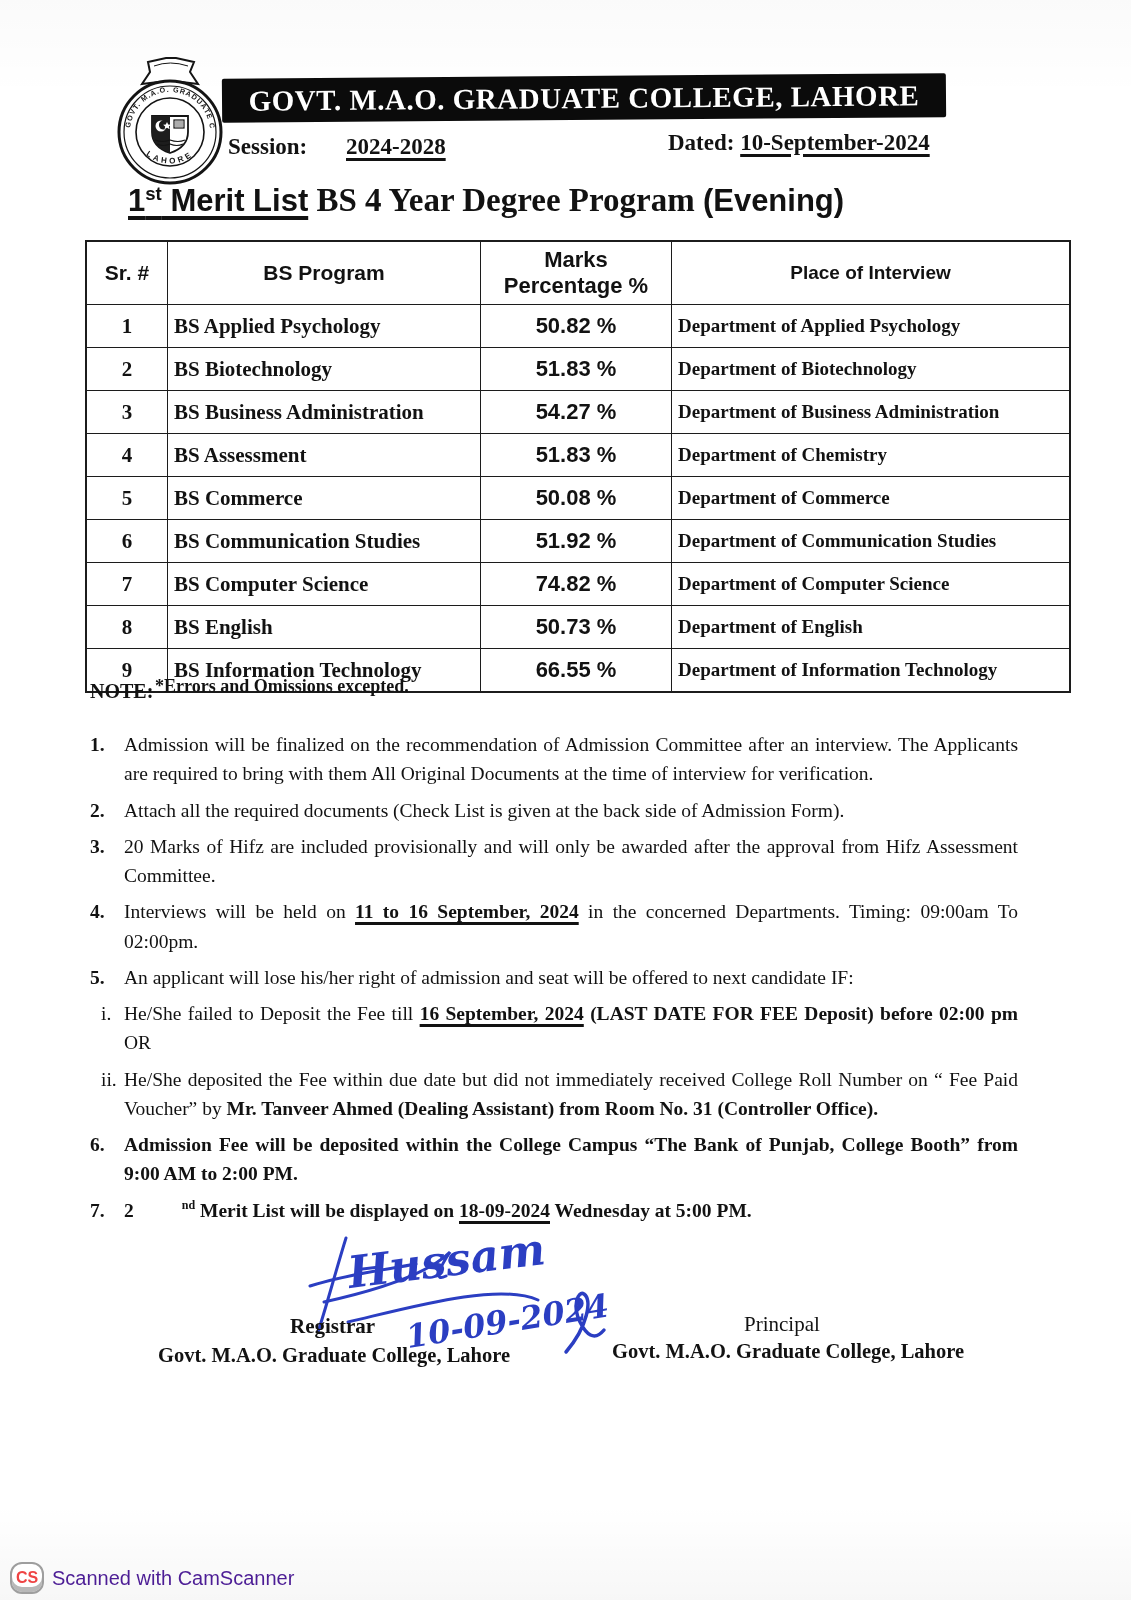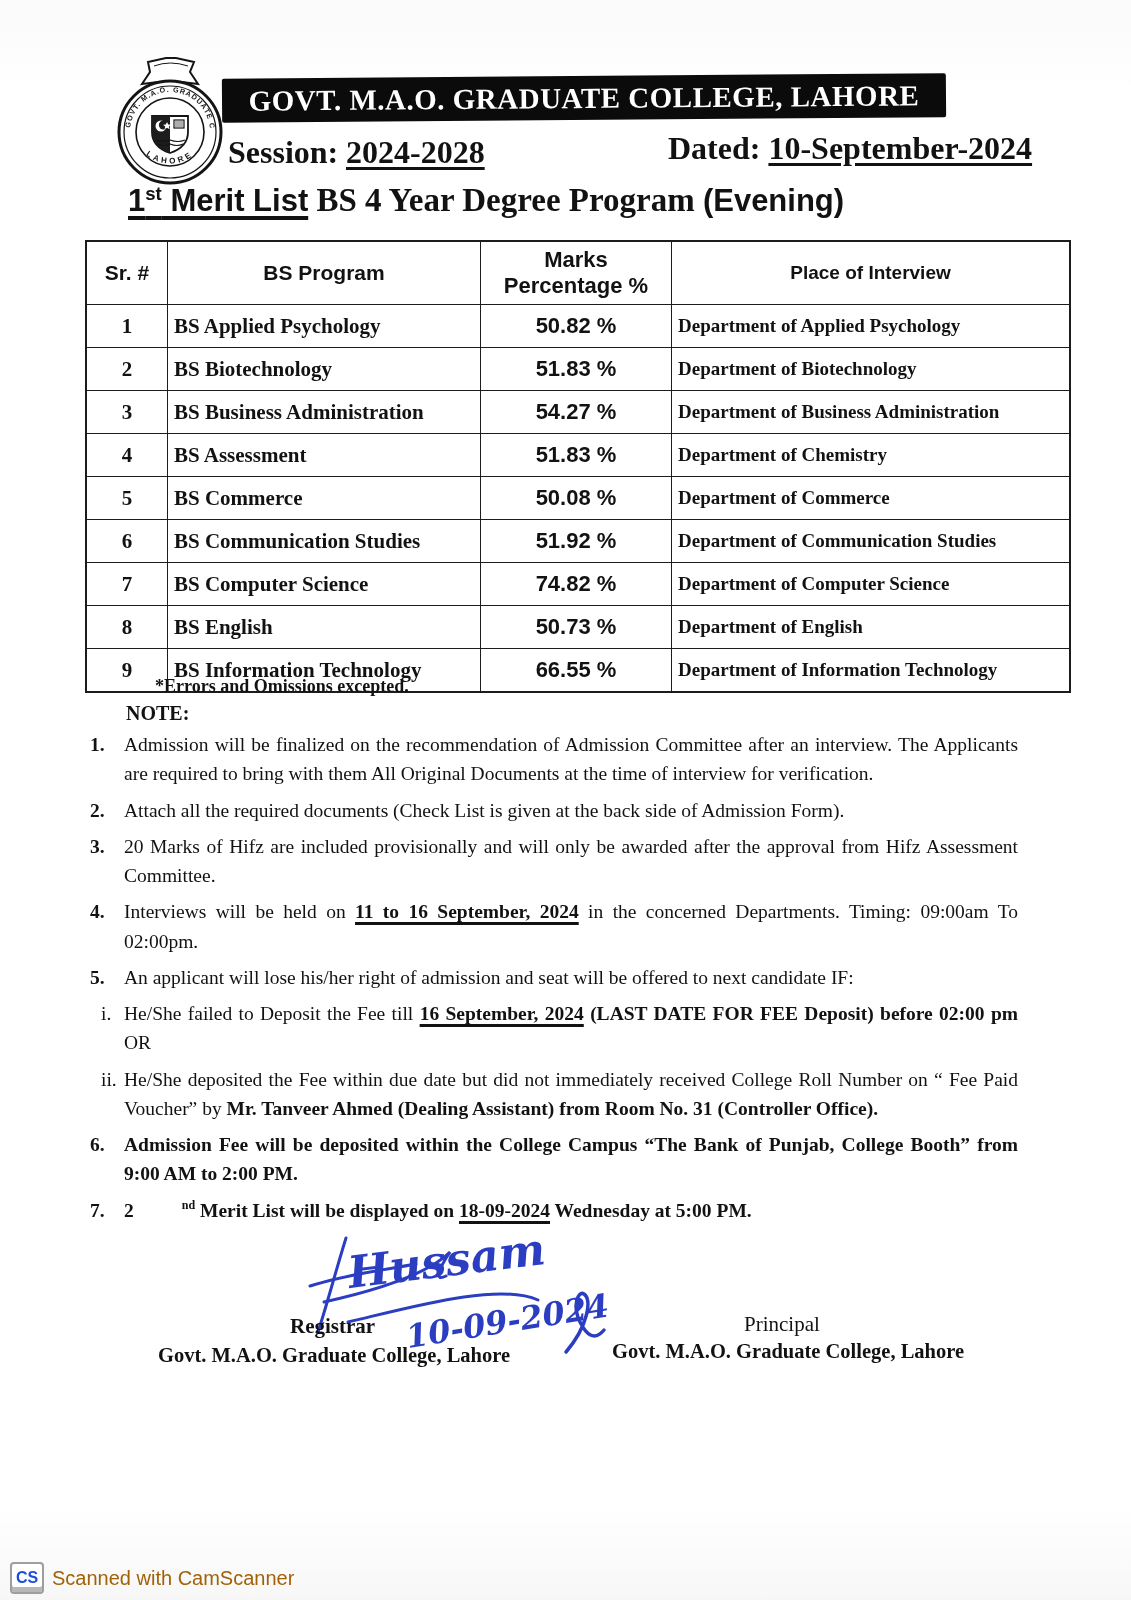--- a/index.html
+++ b/index.html
@@ -4,21 +4,21 @@
 <style>
   html,body{margin:0;padding:0;}
   body{width:1131px;height:1600px;background:#f4f4f2;font-family:"Liberation Serif",serif;color:#121212;}
   .page{position:relative;width:1131px;height:1600px;background:#fff;overflow:hidden;}
   .scan-tint{position:absolute;inset:0;background:linear-gradient(180deg,rgba(0,0,0,0.02),rgba(0,0,0,0) 6%,rgba(0,0,0,0) 94%,rgba(0,0,0,0.03));pointer-events:none;}
 
   
   .logo{position:absolute;left:108px;top:56px;width:124px;height:132px;}
   .banner{position:absolute;left:222px;top:76px;width:724px;height:44px;background:#0b0b0b;transform:rotate(-0.45deg);display:flex;align-items:center;justify-content:center;border-radius:2px;}
   .banner span{color:#fff;font-weight:bold;font-size:29px;letter-spacing:0.5px;white-space:nowrap;font-family:"Liberation Serif",serif;}
-  .session-row{position:absolute;left:228px;top:134px;width:790px;height:34px;font-weight:bold;font-size:32px;}
+  .session-row{position:absolute;left:228px;top:134px;width:790px;height:34px;font-weight:bold;font-size:23px;}
   .session-label{position:absolute;left:0;top:0;}
   .session-value{position:absolute;left:118px;top:0;text-decoration:underline;text-decoration-thickness:2.5px;text-underline-offset:4px;}
   .dated-wrap{position:absolute;left:440px;top:-4px;white-space:nowrap;}
   .dated-value{text-decoration:underline;text-decoration-thickness:2.5px;text-underline-offset:4px;}
   .doc-title{position:absolute;left:128px;top:182px;white-space:nowrap;font-size:31px;font-weight:bold;}
   .t-sans{font-family:"Liberation Sans",sans-serif;margin-top:20px;}
   .t-serif{font-family:"Liberation Serif",serif;font-size:33px;}
   .u-thick{text-decoration:underline;text-decoration-thickness:4px;text-underline-offset:5px;}
   .doc-title sup{font-size:60%;}
 
@@ -27,42 +27,42 @@
   table.merit th,table.merit td{border:1.6px solid #1c1c1c;padding:2px 6px;}
   table.merit{border:2.4px solid #1c1c1c;}
   th{font-family:"Liberation Sans",sans-serif;font-size:19px;font-weight:bold;text-align:center;white-space:pre-line;height:58px;}
   td{height:38px;}
   .c-sr{width:68px;text-align:center;font-weight:bold;font-size:21px;}
   .c-program{width:300px;font-weight:bold;font-size:21px;padding-left:12px;}
   .c-marks{width:178px;text-align:center;font-family:"Liberation Sans",sans-serif;font-weight:bold;font-size:22px;}
   .c-place{width:385px;font-weight:bold;font-size:19px;padding-left:10px;}
 
   .errors-note{position:absolute;left:155px;top:676px;font-weight:bold;font-size:18px;}
-  .note-heading{position:absolute;left:90px;top:702px;font-weight:bold;font-size:20px;margin-left:36px;}
+  .note-heading{position:absolute;left:90px;top:680px;font-weight:bold;font-size:20px;}
 
   .notes{position:absolute;left:90px;top:730px;width:928px;font-size:19.5px;line-height:1.5;}
   .note-item{display:flex;margin-bottom:7px;}
   .note-item .marker{flex:none;width:34px;font-weight:bold;box-sizing:border-box;}
   .note-item.indent .marker{font-weight:normal;padding-left:11px;}
   .note-body{flex:1;text-align:justify;}
   .note-body .b{font-weight:bold;}
   .note-body .u{text-decoration:underline;text-decoration-thickness:2.5px;text-underline-offset:4px;}
   .note-body sup{font-size:62%;margin-left:48px;}
 
   
   .sig-svg{position:absolute;left:288px;top:1230px;width:360px;height:140px;overflow:visible;}
   .registrar-label{position:absolute;left:290px;top:1314px;font-weight:bold;font-size:21px;}
   .registrar-org{position:absolute;left:158px;top:1344px;font-weight:bold;font-size:20.5px;}
   .principal-label{position:absolute;left:744px;top:1312px;font-weight:normal;font-size:21px;}
   .principal-org{position:absolute;left:612px;top:1340px;font-weight:bold;font-size:20.5px;}
 
   
   .cam-footer{position:absolute;left:10px;top:1562px;display:flex;align-items:center;gap:8px;font-family:"Liberation Sans",sans-serif;}
-  .cs-badge{width:30px;height:28px;border:2px solid #9e9e9e;border-radius:4px;color:#1d4ed8;font-weight:bold;font-size:16px;display:flex;align-items:center;justify-content:center;background:#fff;box-shadow:inset 0 -5px 0 #b8b8b8;}
-  .cam-text{color:#a16207;font-size:20px;}
+  .cs-badge{width:30px;height:28px;border:2px solid #9e9e9e;border-radius:12px;color:#ef4444;font-weight:bold;font-size:16px;display:flex;align-items:center;justify-content:center;background:#fff;box-shadow:inset 0 -5px 0 #b8b8b8;}
+  .cam-text{color:#4c1d95;font-size:20px;}
 </style>
 </head>
 <body>
 
 <div class="page">
   <div class="scan-tint"></div>
 
   <svg class="logo" viewBox="0 0 124 132">
     <g fill="none" stroke="#141414">
       <path d="M40,6 L58,2 L68,2 L86,6 L82,16 L90,28 L74,26 L62,30 L50,26 L34,28 L42,16 Z" stroke-width="2" fill="#fff"></path>

